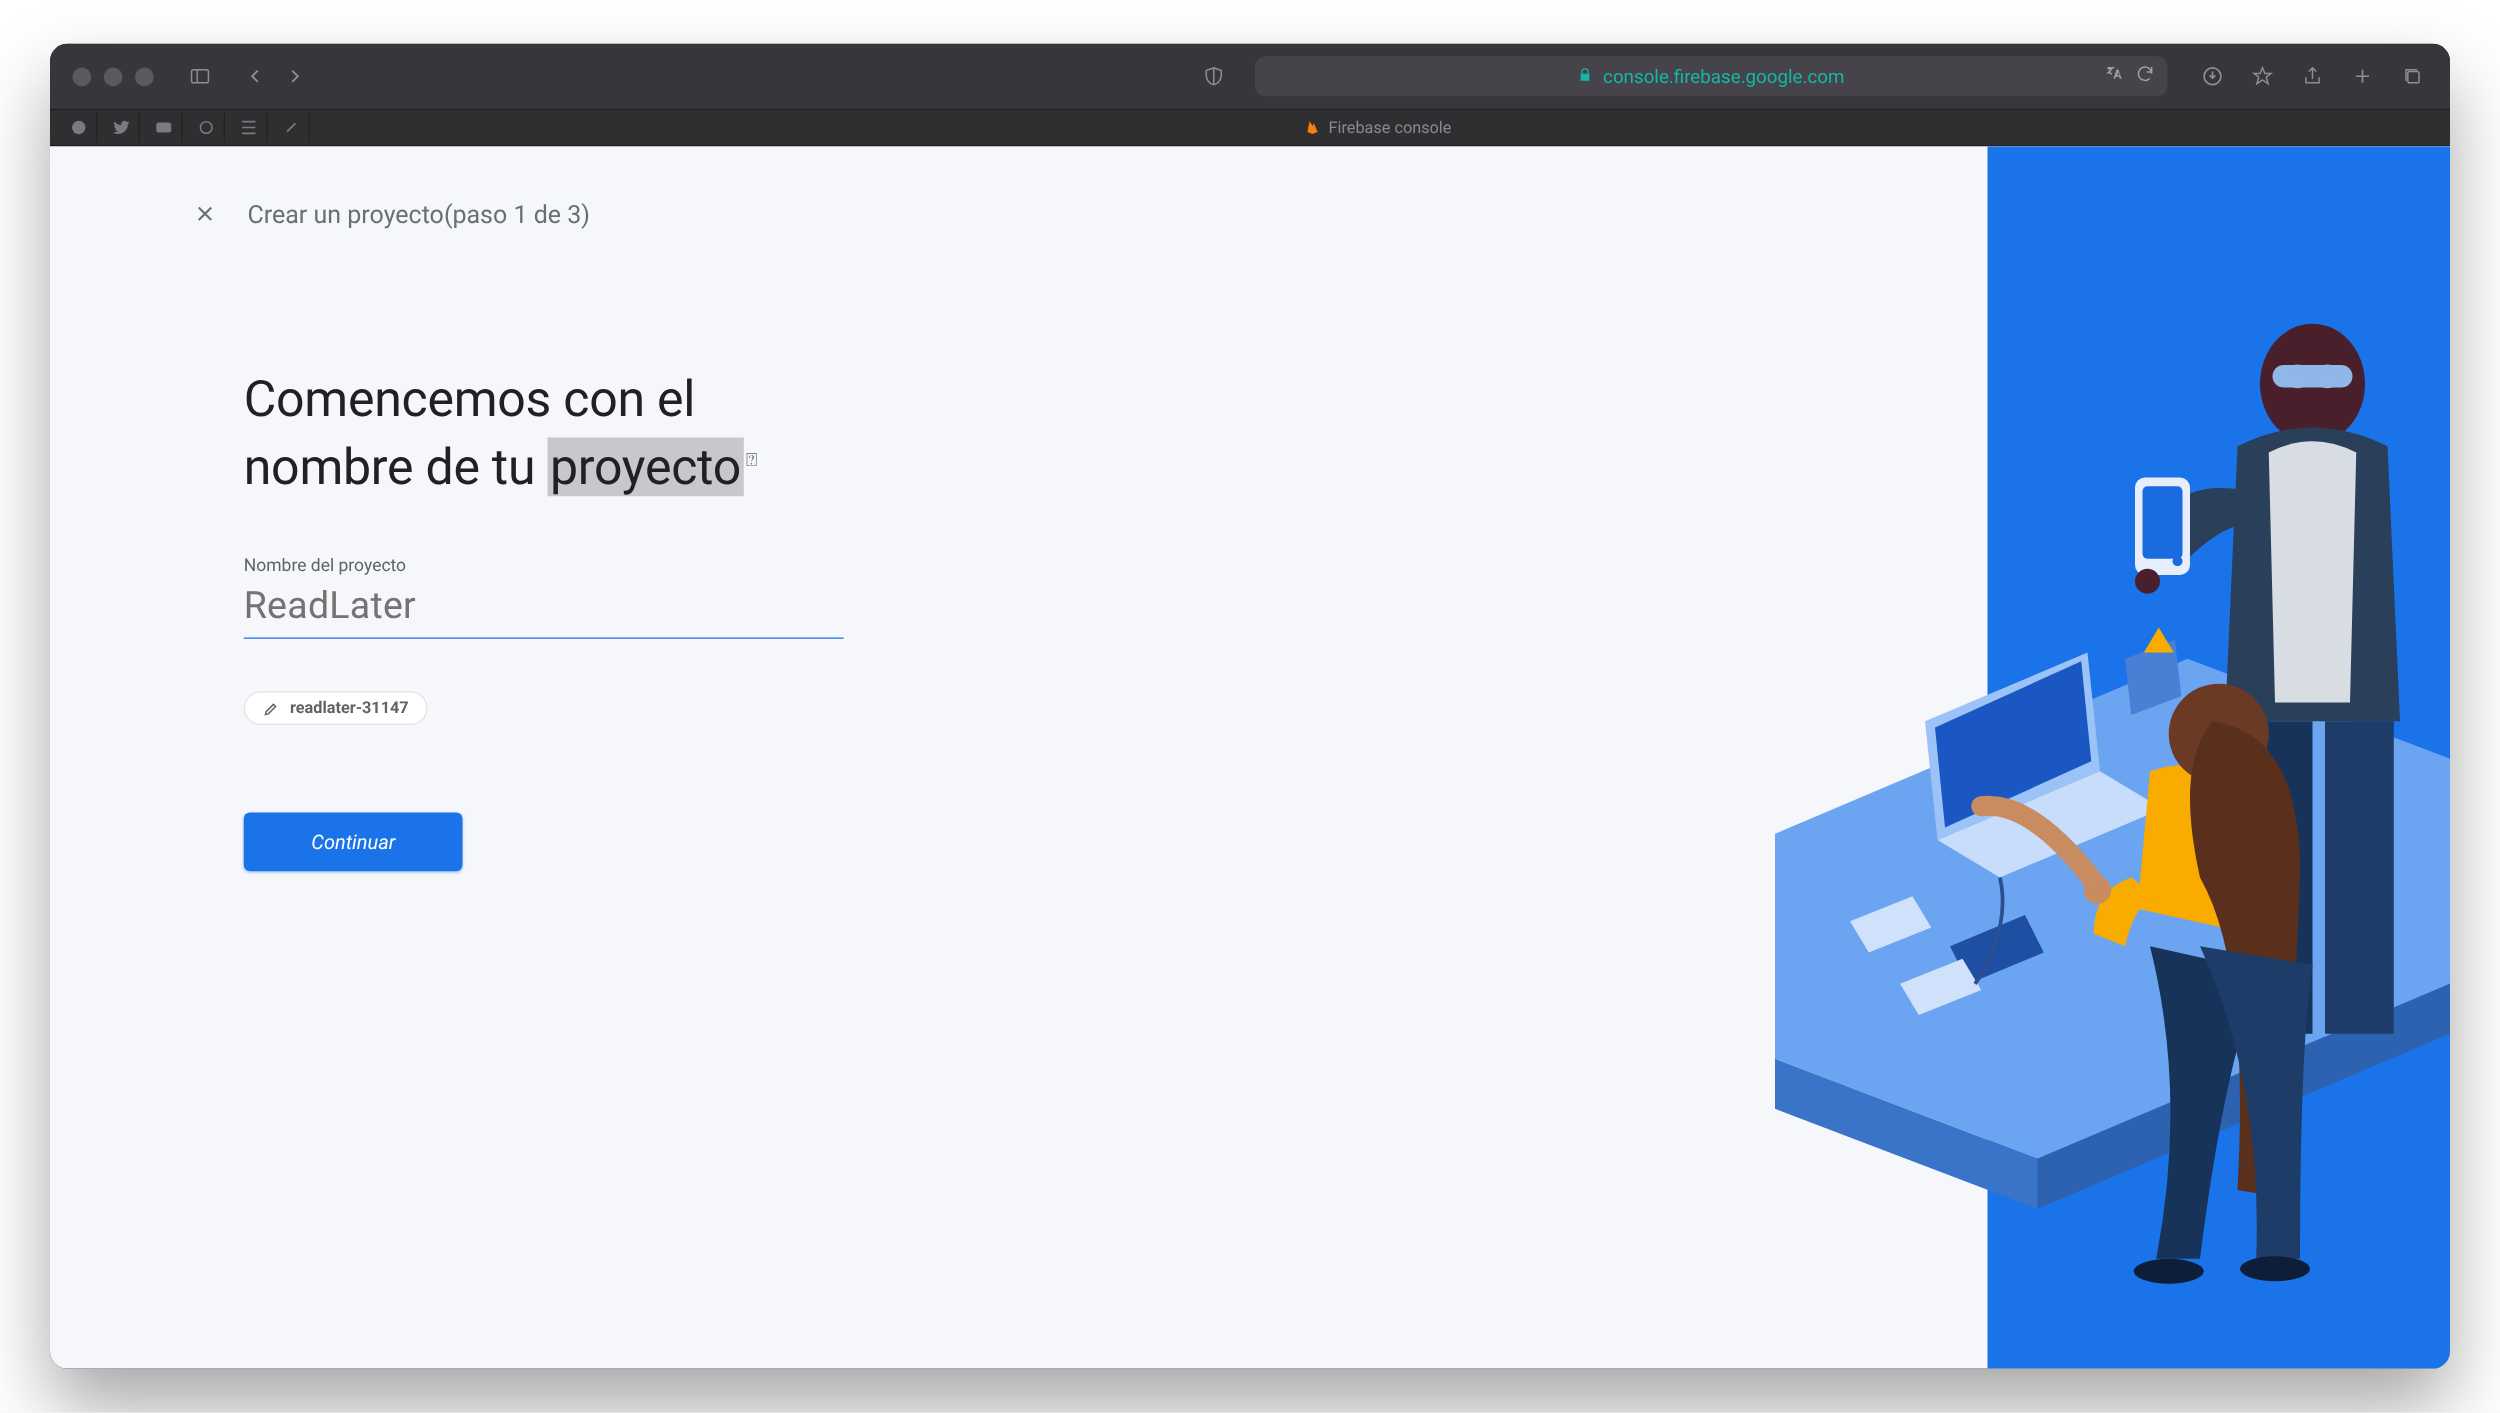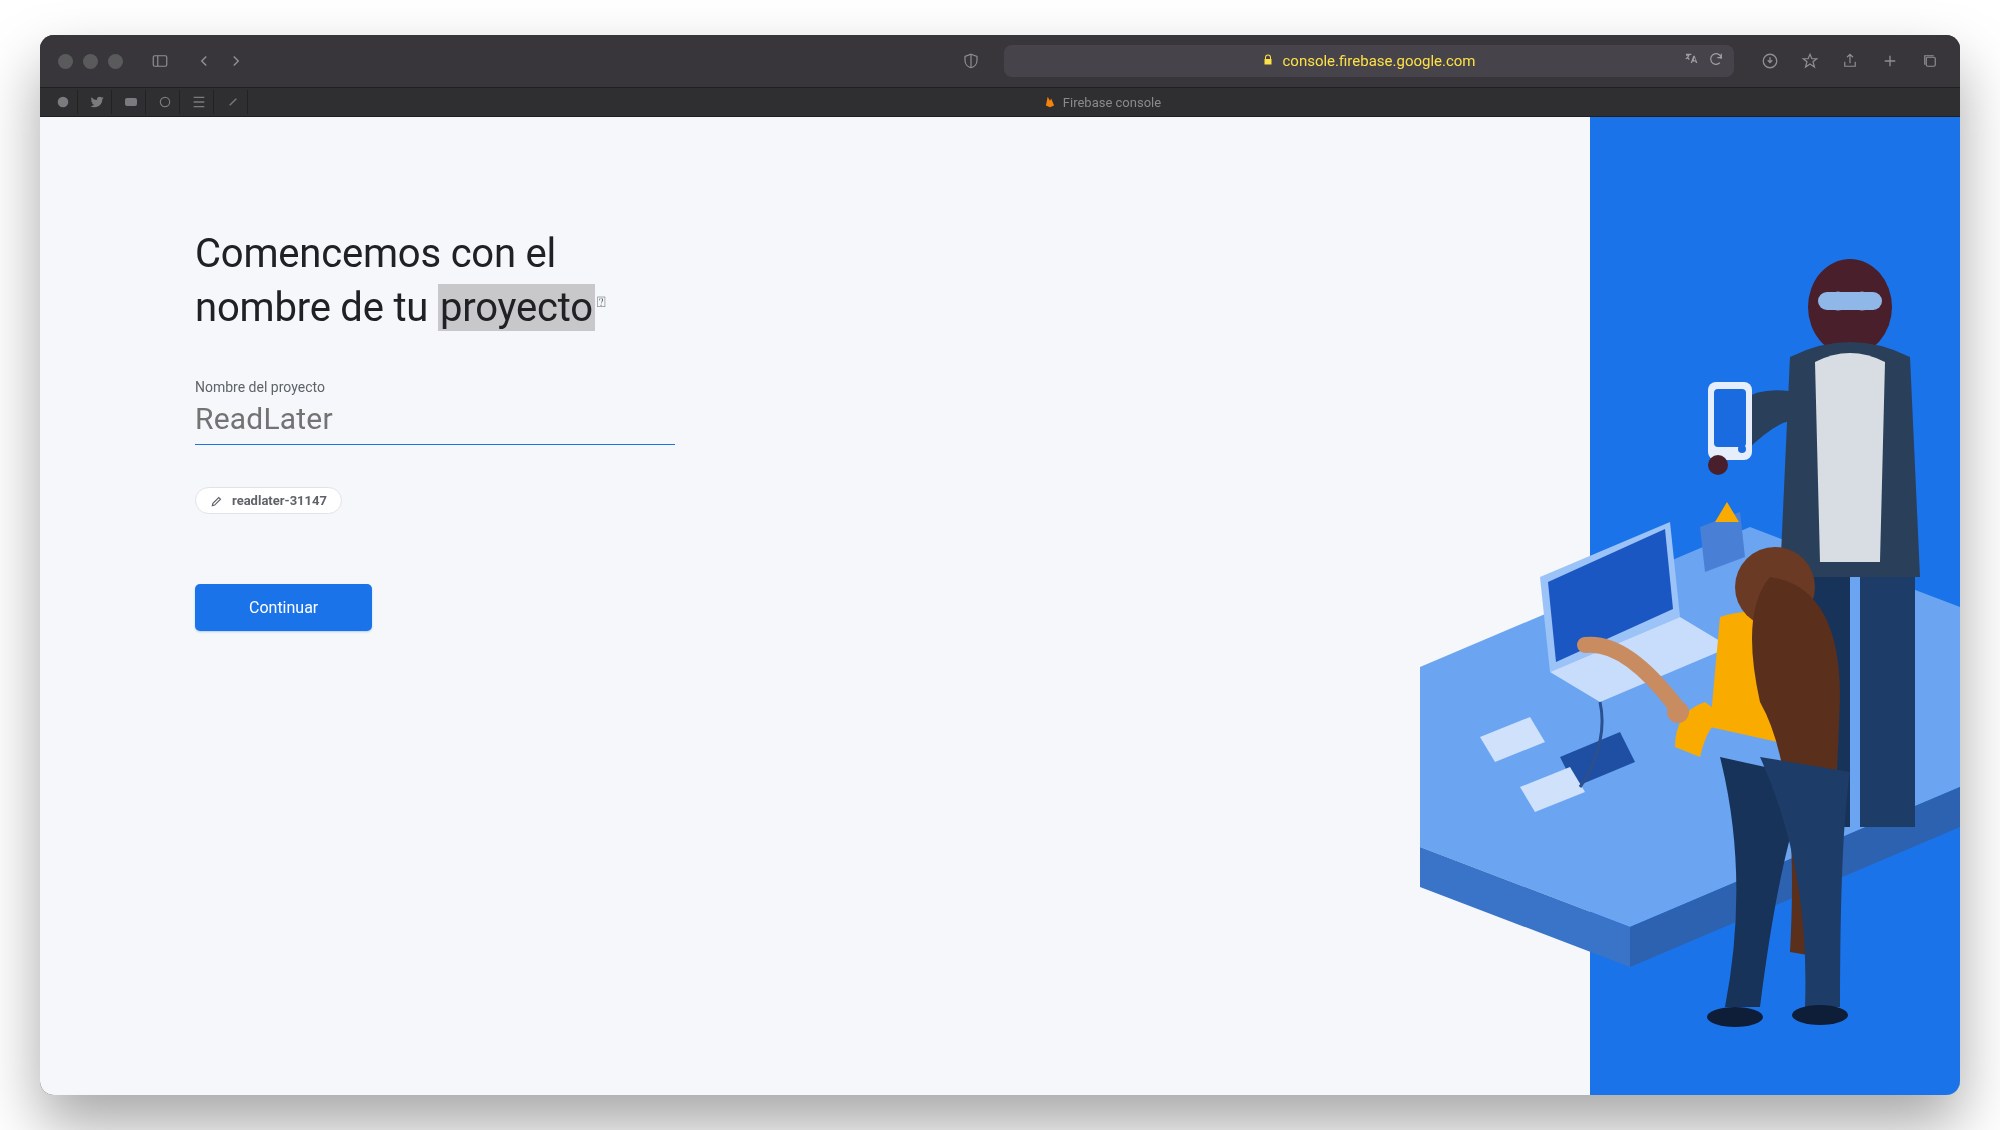--- a/index.html
+++ b/index.html
@@ -41,21 +41,21 @@
 .shield { margin-left: auto; margin-right: 10px; }
 .url-bar {
   flex: 0 0 730px;
   height: 32px;
   background: #46444a;
   border-radius: 8px;
   display: flex;
   align-items: center;
   justify-content: center;
   gap: 8px;
-  color: #fde047;
+  color: #14b8a6;
   font-size: 15px;
   position: relative;
 }
 .url-bar .lock svg { width: 12px; height: 12px; }
 .url-right { position: absolute; right: 10px; display: flex; gap: 8px; align-items: center; color: #9f9fa3; }
 .url-right svg { width: 16px; height: 16px; }
 .tb-right { display: flex; gap: 16px; margin-left: 14px; align-items: center; }
 .tb-right .tb-btn { width: 24px; }
 .favorites-bar {
   height: 30px;
@@ -143,20 +143,21 @@
 .cta-btn {
   background: #1a73e8;
   color: #fff;
   border: none;
   border-radius: 5px;
   padding: 14px 54px;
   font-size: 16px;
   font-family: inherit;
   cursor: pointer;
   box-shadow: 0 1px 2px rgba(26,115,232,0.3);
+  font-style: italic;
 }
 .side-art {
   width: 370px;
   background: #1a73e8;
   position: relative;
   flex-shrink: 0;
 }
 .art-svg { position: absolute; right: 0; top: 30px; width: 540px; height: 900px; }
 </style>
 </head>
@@ -276,20 +277,31 @@
     <div class="tab-strip">
       <svg viewBox="0 0 24 24" fill="#f5820b">
           <path d="M5 18L8 3l4 7 2-4 5 12-7 3-7-3z"></path>
         </svg>
       <span>Firebase console</span>
     </div>
   </div>
 
   <div class="content">
     <div class="left-panel">
+      <div class="header-row">
+        <span class="close-x">
+          <svg viewBox="0 0 24 24" fill="none" stroke="currentColor" stroke-width="2">
+              <line x1="6" y1="6" x2="18" y2="18"></line>
+              <line x1="18" y1="6" x2="6" y2="18"></line>
+            </svg>
+        </span>
+        <span>
+          <span>Crear un proyecto</span><span>(paso 1 de 3)</span>
+        </span>
+      </div>
 
       <div class="main-form">
         <div class="headline">
           <span>Comencemos con el</span><br>
           <span>nombre de tu </span><span class="hl-word">proyecto</span><span class="help-badge">⍰</span>
         </div>
 
         <div class="field">
           <label class="field-label">Nombre del proyecto</label>
           <input class="text-input" type="text" value="ReadLater" style="">

